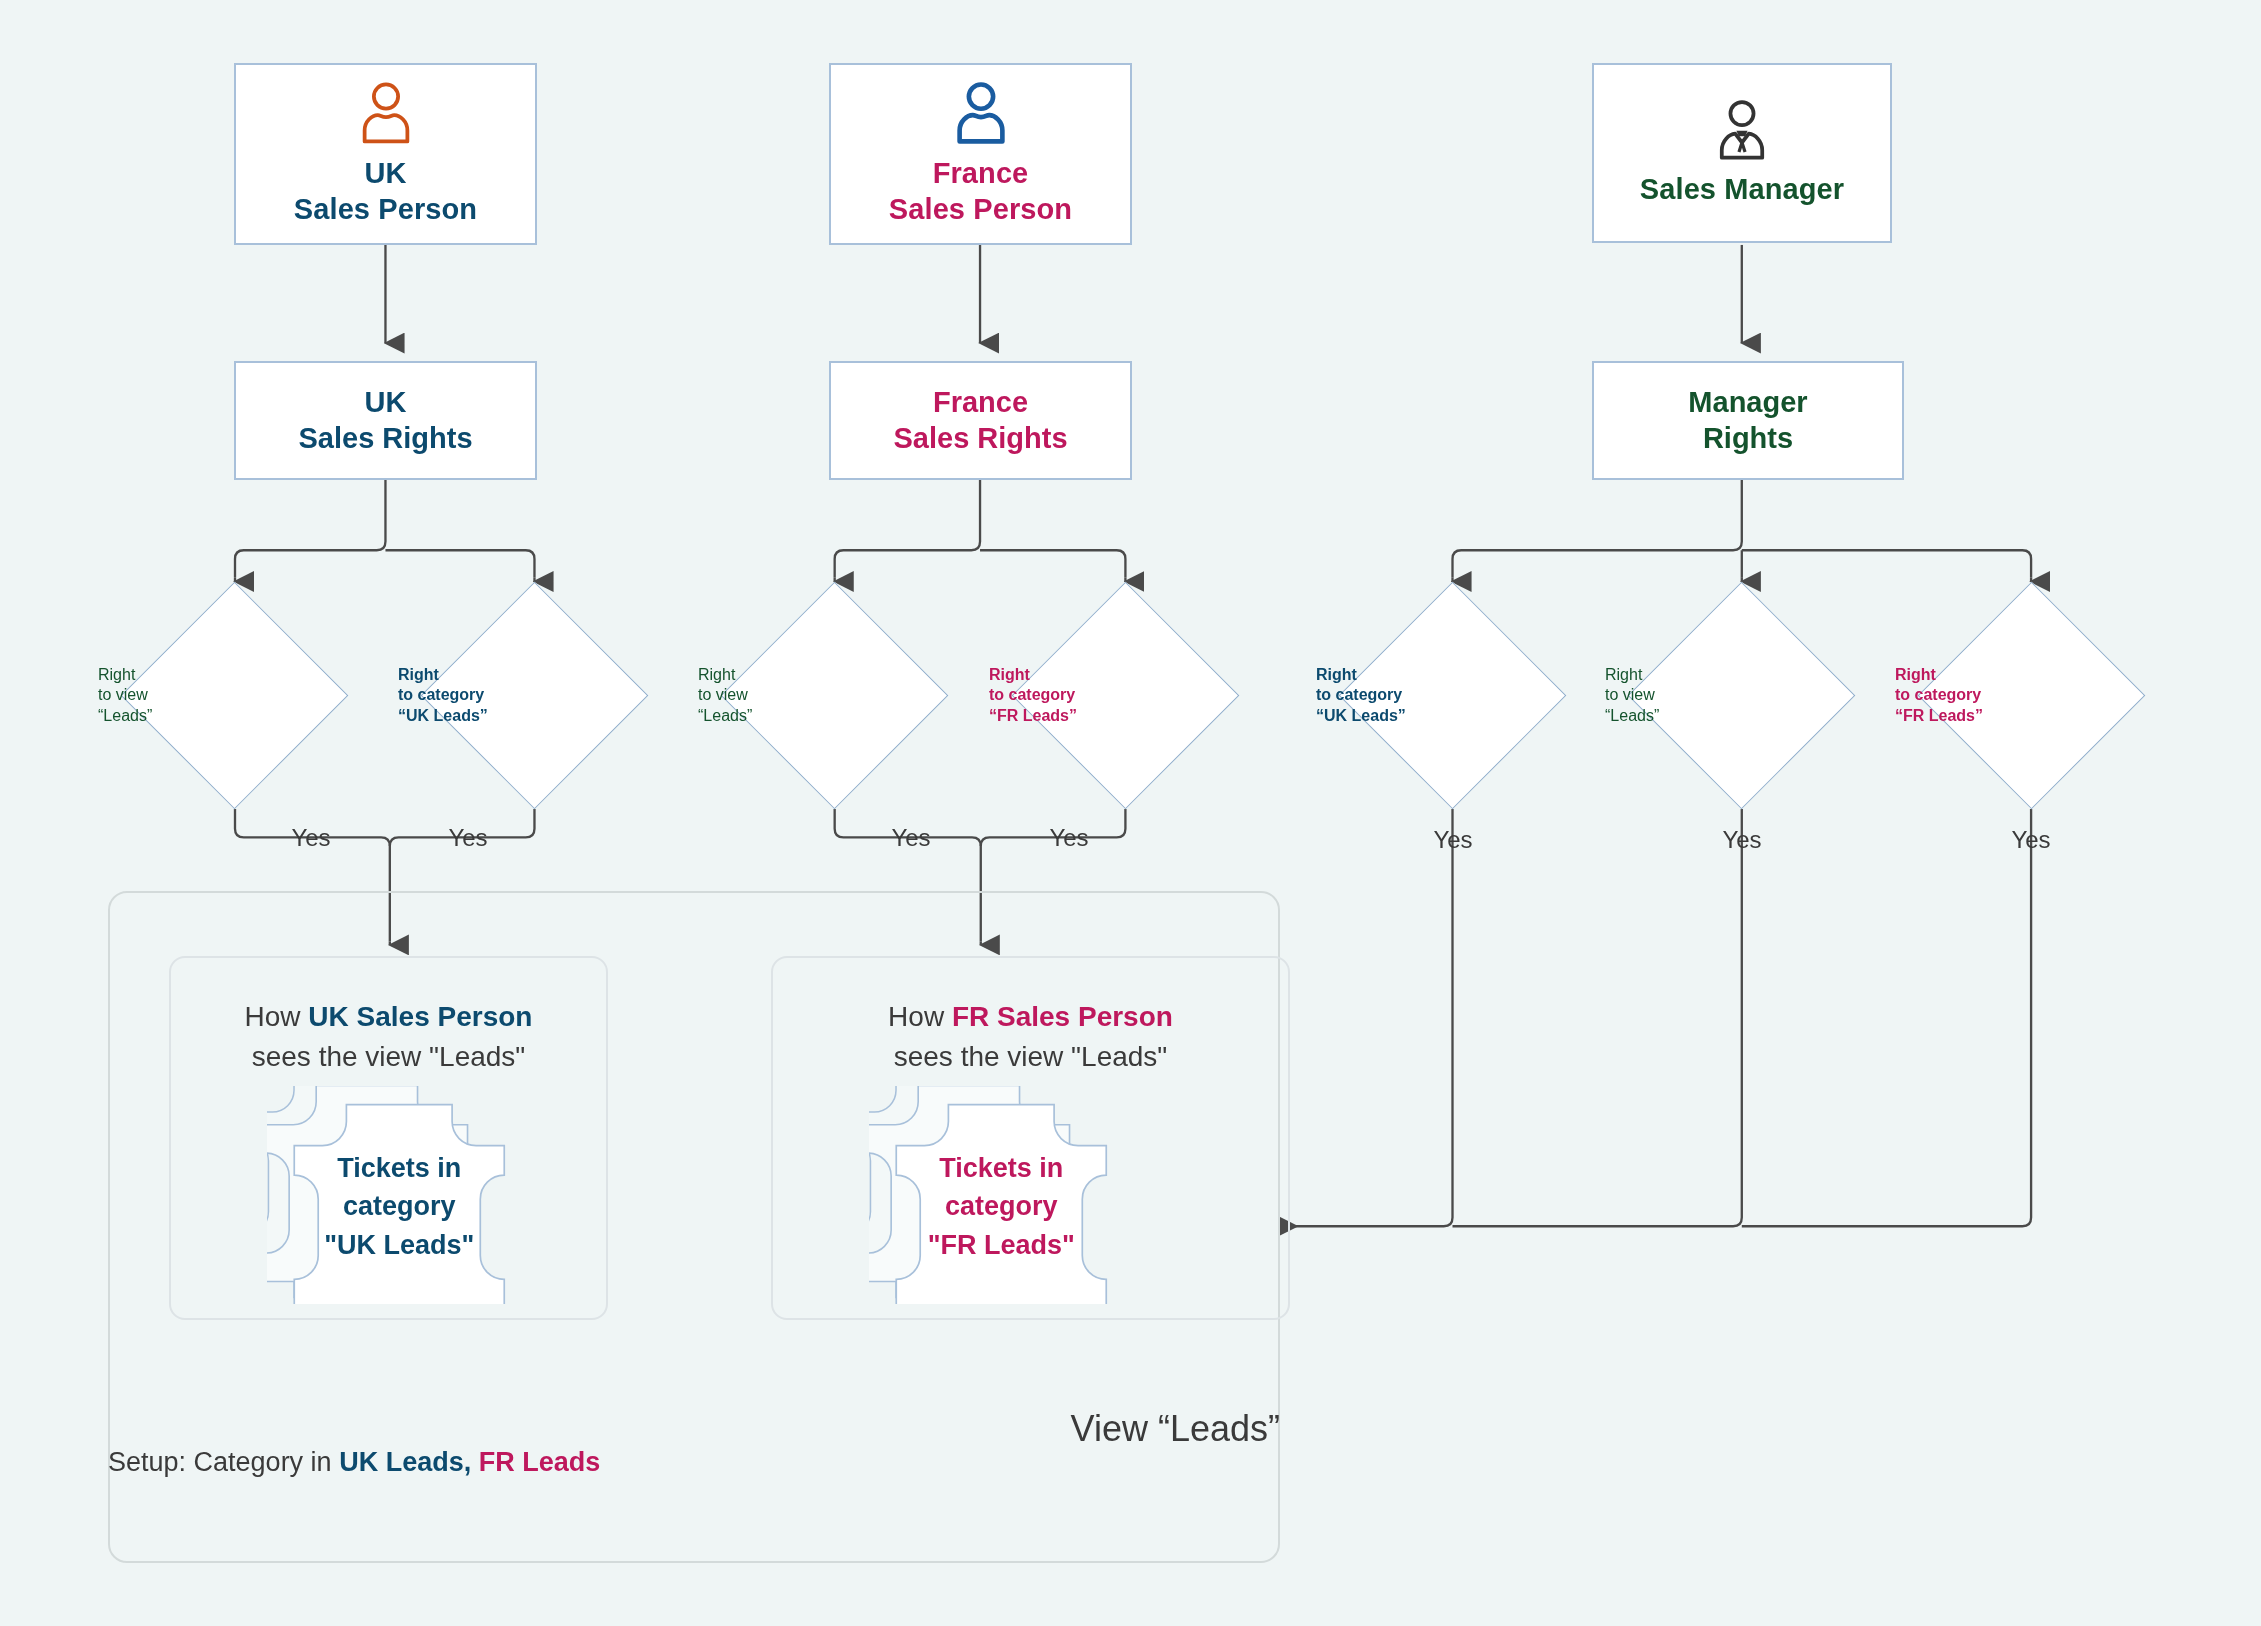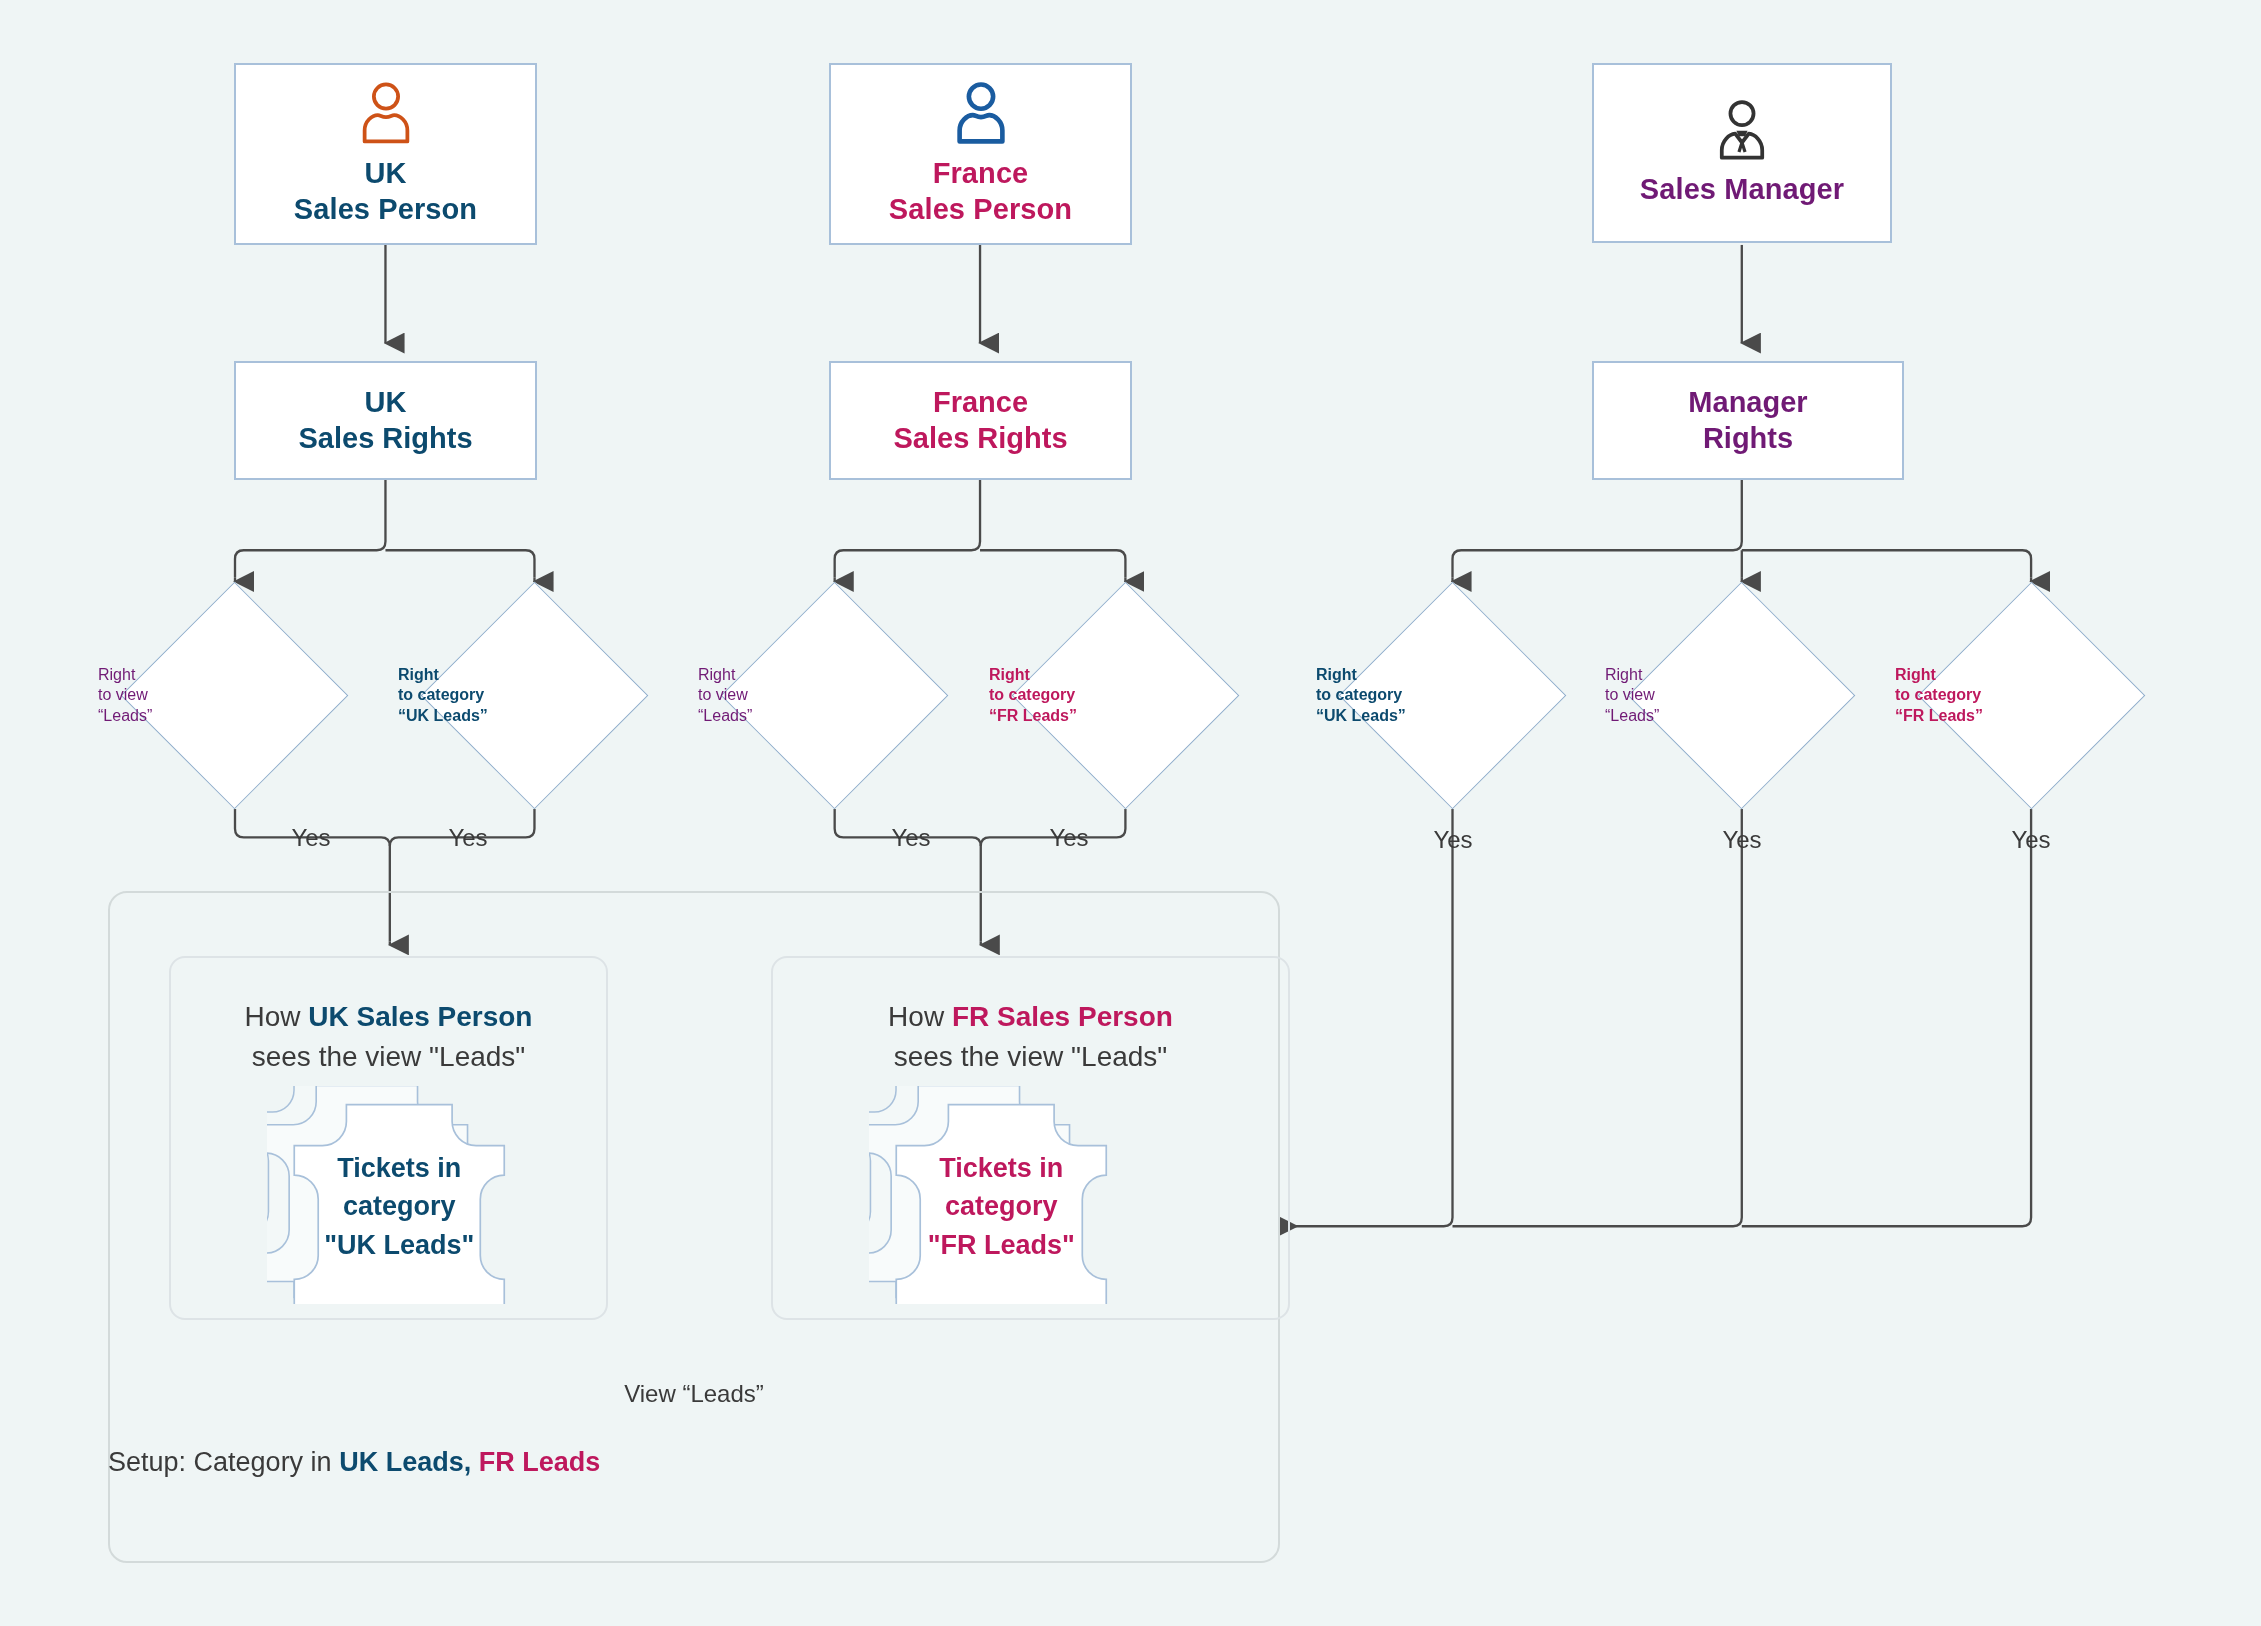--- a/index.html
+++ b/index.html
@@ -26,21 +26,21 @@
   .rights-box{
     position:absolute;background:#ffffff;border:2.2px solid #a8c0da;
     box-sizing:border-box;display:flex;align-items:center;justify-content:center;
   }
   .rights-label{
     text-align:center;font-weight:bold;font-size:29px;line-height:1.22;white-space:pre-line;
   }
 
   .c-orange{color:#0c4a6e;}
   .c-blue{color:#be185d;}
-  .c-dark{color:#701a75;}
+  .c-dark{color:#14532d;}
 
   
   .diamond{position:absolute;}
   .diamond .dshape{
     position:absolute;left:0;top:0;width:100%;height:100%;
     background:#ffffff;border:1.5px solid #8fadcb;box-sizing:border-box;
     transform:rotate(45deg);
   }
   .diamond .dtext{
     position:absolute;left:-29px;right:-29px;top:50%;transform:translateY(-50%);
@@ -73,22 +73,22 @@
   .ticket-stack{position:absolute;}
   .ticket-stack svg{position:absolute;left:0;top:0;}
   .ticket-text{
     position:absolute;left:0;right:0;top:50%;transform:translateY(-50%);
     text-align:center;font-weight:bold;font-size:27px;line-height:1.42;
     white-space:pre-line;
   }
 
   
   .view-caption{
-    position:absolute;left:0;right:0;text-align:center;
-    font-size:24px;color:#3a3a3a;
+    position:absolute;left:0;right:0;text-align:right;
+    font-size:36px;color:#3a3a3a;margin-top:28px;
   }
   .view-setup{
     position:absolute;left:0;right:0;
     font-size:27px;line-height:1.45;color:#3a3a3a;
   }
 </style>
 </head>
 <body>
 
 <div id="stage">

